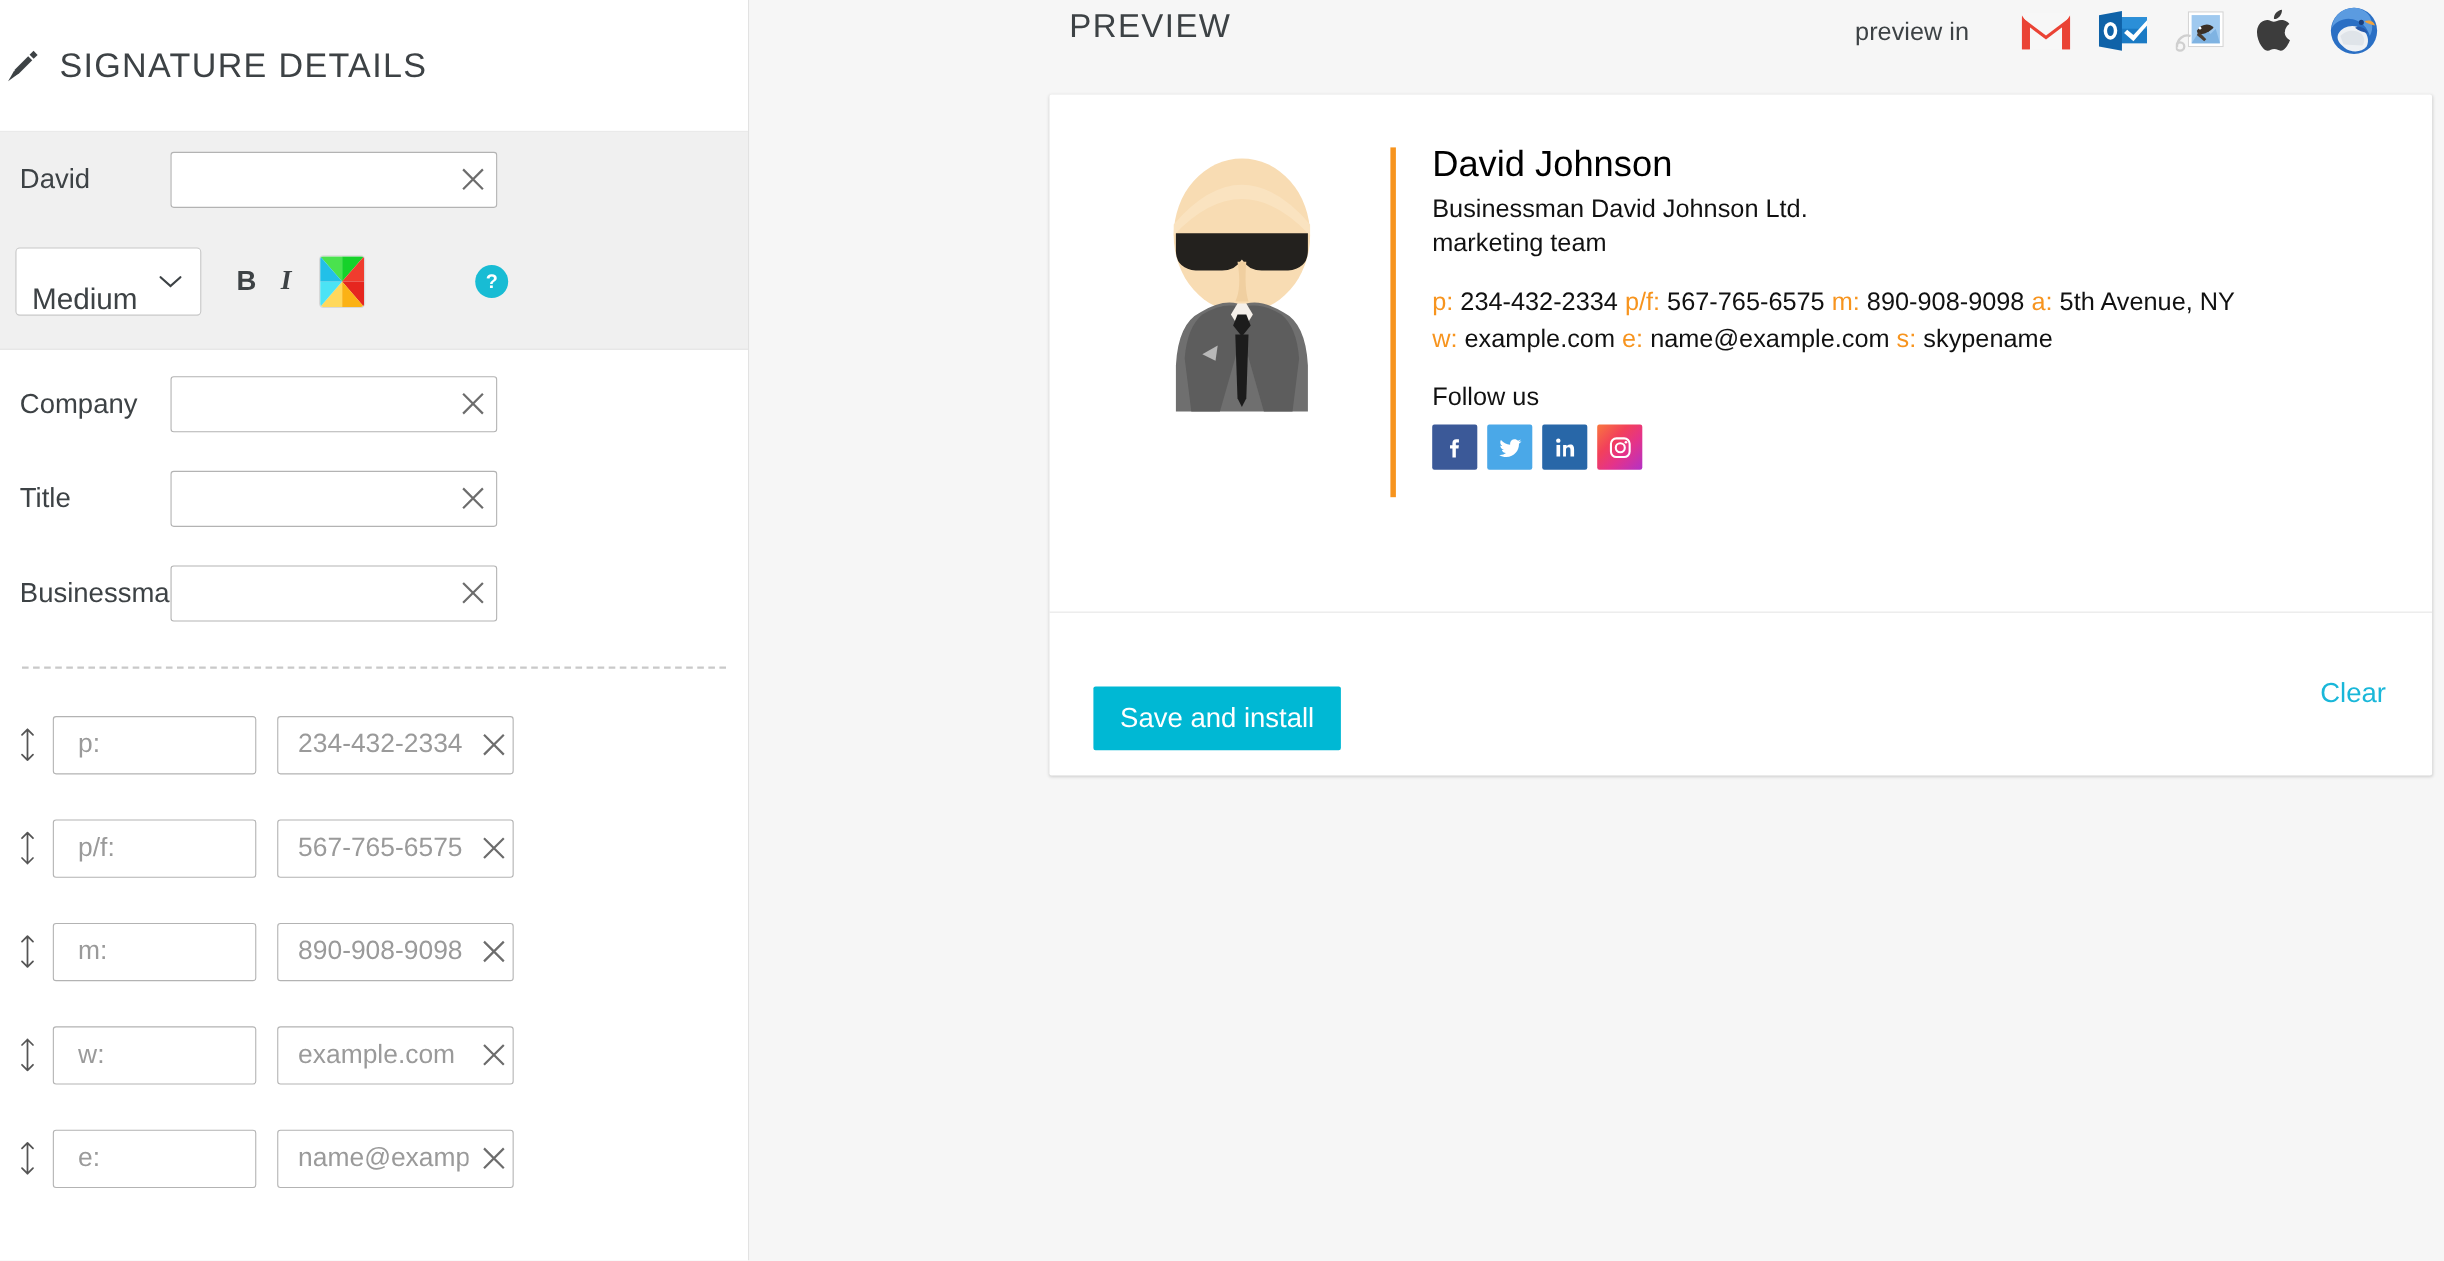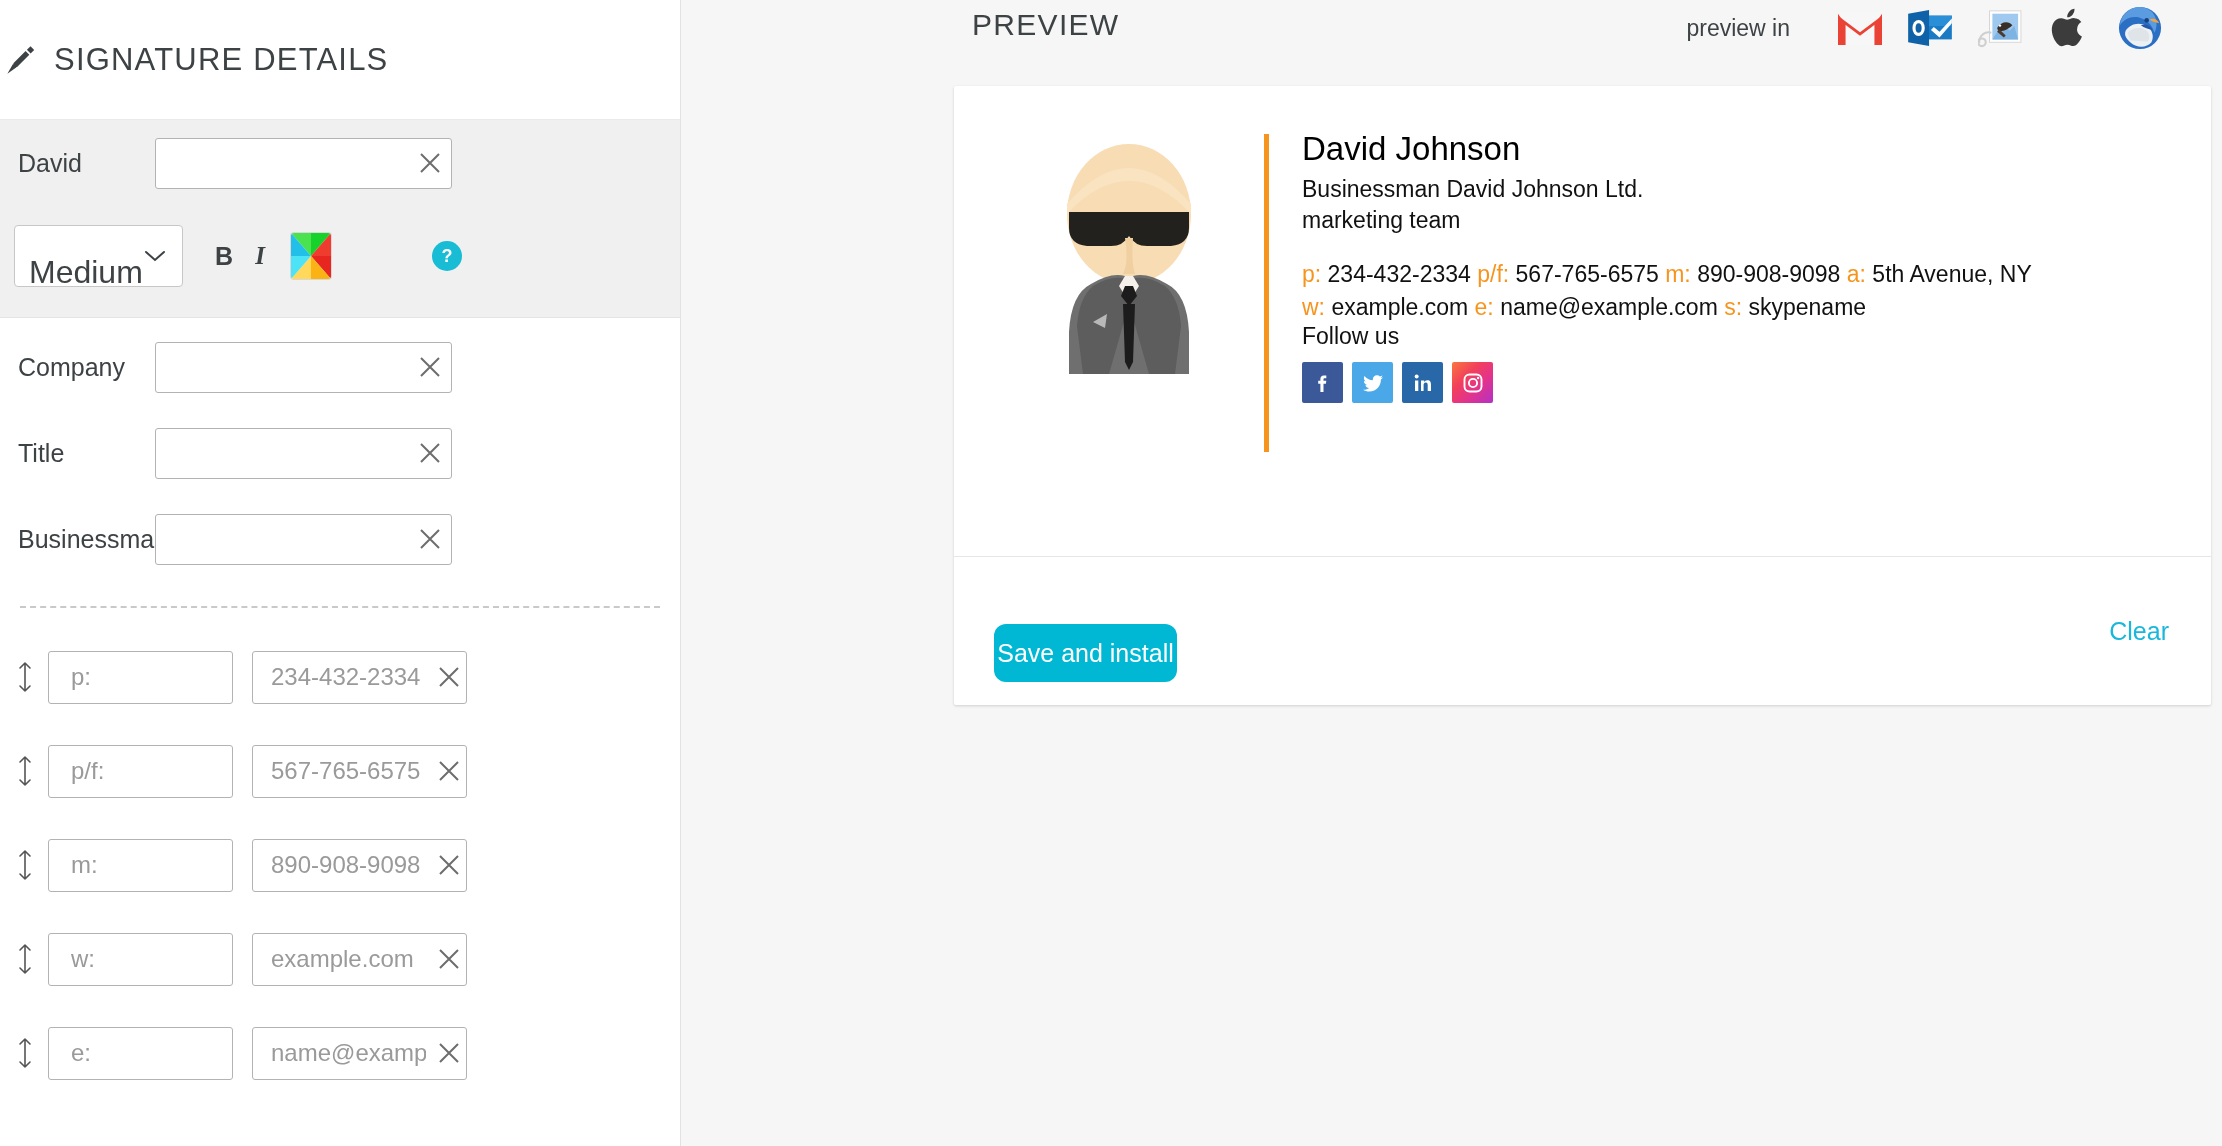--- a/index.html
+++ b/index.html
@@ -106,21 +106,21 @@
     width: 169px;
     height: 62px;
     background: #ffffff;
     border: 1px solid #c7c7c7;
     border-radius: 4px;
     display: flex;
     align-items: center;
     padding: 0 14px;
     cursor: pointer;
   }
-  .size-select .label { font-size: 32px; color: #3d4245; margin-top: 32px; }
+  .size-select .label { font-size: 27px; color: #3d4245; margin-top: 32px; }
   .size-select .chev {
     position: absolute; right: 16px; top: 50%; transform: translateY(-50%);
     width: 22px; height: 14px;
   }
   .bold-btn, .italic-btn {
     font-size: 25px; color: #3d4245; cursor: pointer;
     width: 26px; text-align: center;
   }
   .bold-btn { font-weight: 700; margin-left: 28px; }
   .italic-btn { font-style: italic; font-family: "Liberation Serif", serif; font-weight: 700; margin-left: 10px; }
@@ -302,20 +302,21 @@
   }
   .sig-contacts {
     margin-top: 22px;
     font-size: 23px;
     color: #111111;
     line-height: 1.42;
     white-space: nowrap;
   }
   .k { color: #f7941e; }
   .sig-follow {
+    margin-top: 24px;
     font-size: 23px;
     color: #111111;
     font-weight: 400;
   }
   .social-row { margin-top: 12px; display: flex; gap: 9px; }
   .social {
     width: 41px; height: 41px;
     display: flex; align-items: center; justify-content: center;
     cursor: pointer;
     border-radius: 2px;
@@ -334,23 +335,23 @@
     display: flex;
     align-items: center;
     padding: 0 40px;
   }
   .save-btn {
     background: #00b8d4;
     color: #ffffff;
     border: none;
     font-size: 25px;
     font-family: "Liberation Sans", sans-serif;
-    width: 183px;
+    width: 225px;
     height: 58px;
-    border-radius: 12px;
+    border-radius: 2px;
     cursor: pointer;
     margin-top: 44px;
   }
   .clear-link {
     position: absolute;
     right: 42px;
     top: 50%;
     transform: translateY(-50%);
     color: #19b7d9;
     font-size: 25px;

